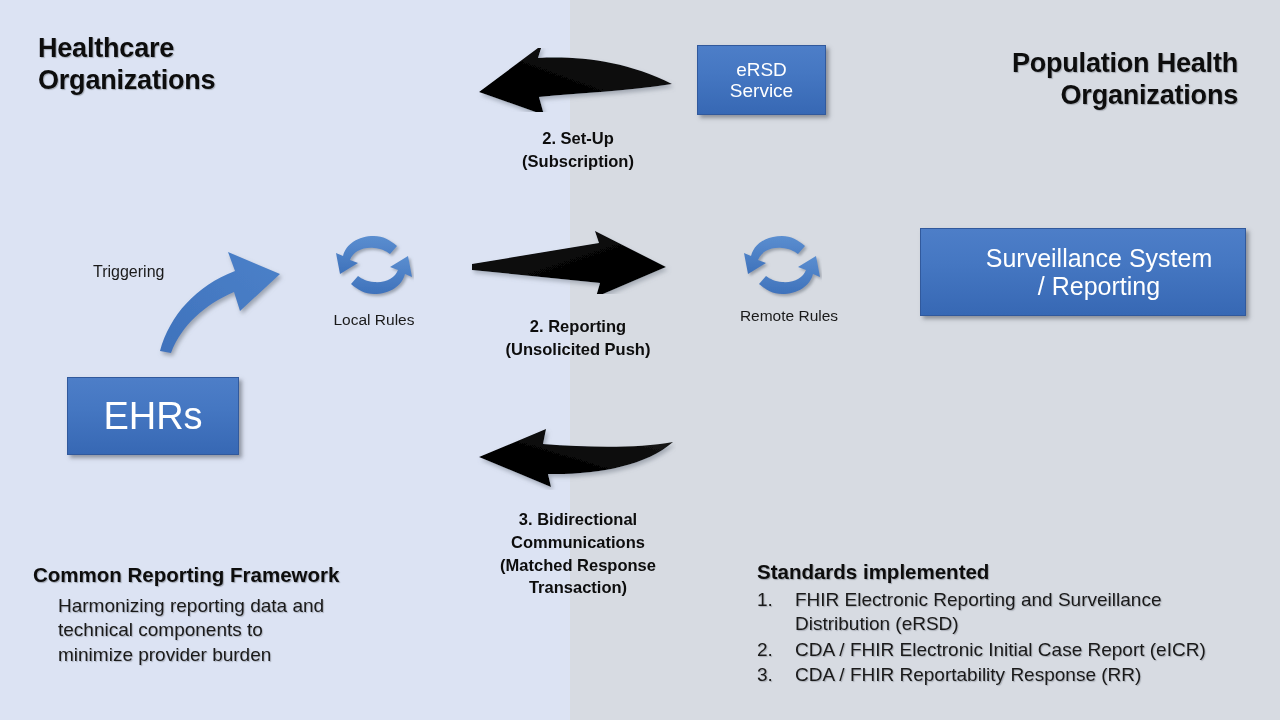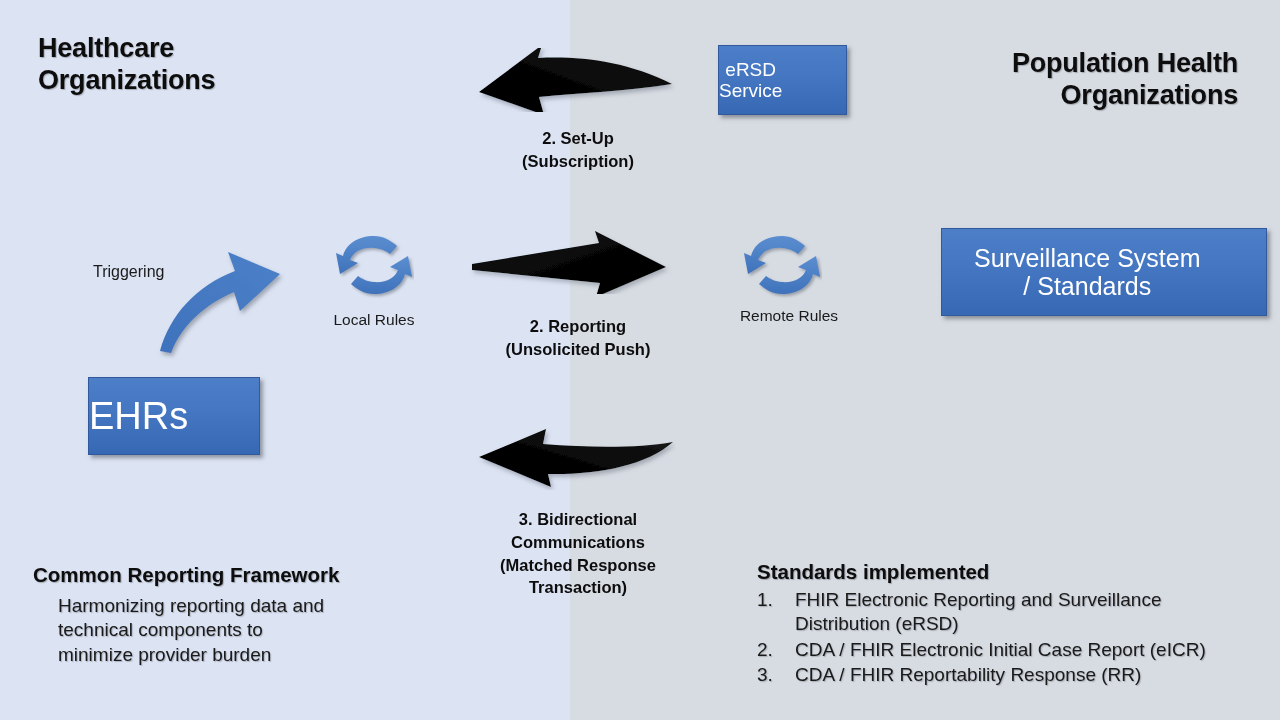--- a/index.html
+++ b/index.html
@@ -51,25 +51,24 @@
   }
 
   
   .blue-box {
     position: absolute;
     background: linear-gradient(180deg, #4d7ec8 0%, #4577c2 40%, #3768b4 100%);
     border: 1px solid #31599c;
     color: #ffffff;
     display: flex;
     align-items: center;
-    justify-content: flex-start;
+    justify-content: center;
     text-align: center;
     box-shadow: 3px 3px 4px rgba(80,85,95,0.55);
     line-height: 1.12;
-    margin-left: 21px;
   }
   #box-ersd {
     left: 697px; top: 45px;
     width: 127px; height: 68px;
     font-size: 19px;
   }
   #box-surveillance {
     left: 920px; top: 228px;
     width: 292px; height: 86px;
     font-size: 25px;
@@ -187,21 +186,21 @@
   <div class="blue-box" id="box-ersd">
     <div>
       <span class="box-line">eRSD</span>
       <span class="box-line">Service</span>
     </div>
   </div>
 
   <div class="blue-box" id="box-surveillance">
     <div>
       <span class="box-line">Surveillance System</span>
-      <span class="box-line">/ Standards</span>
+      <span class="box-line">/ Reporting</span>
     </div>
   </div>
 
   <div class="blue-box" id="box-ehrs">
     <span class="box-line">EHRs</span>
   </div>
 
   <div class="cycle-icon" id="icon-local">
     <svg width="80" height="74" viewBox="0 0 80 74">
       <defs>

